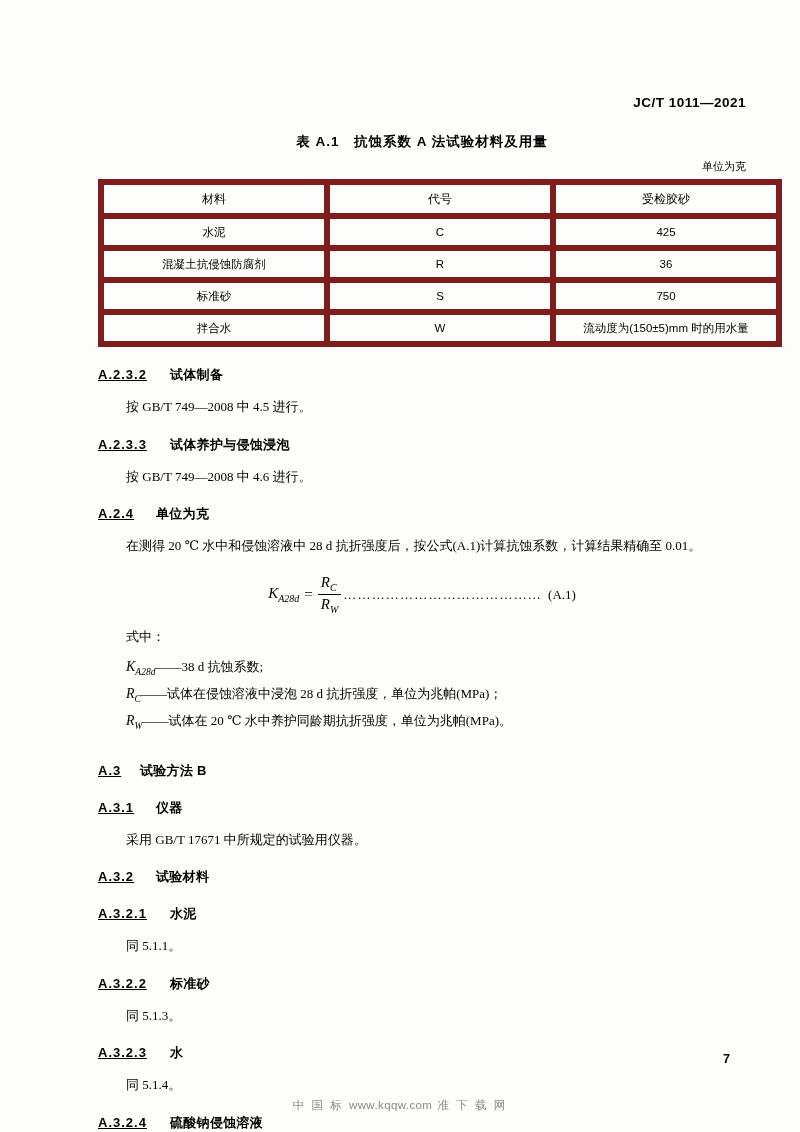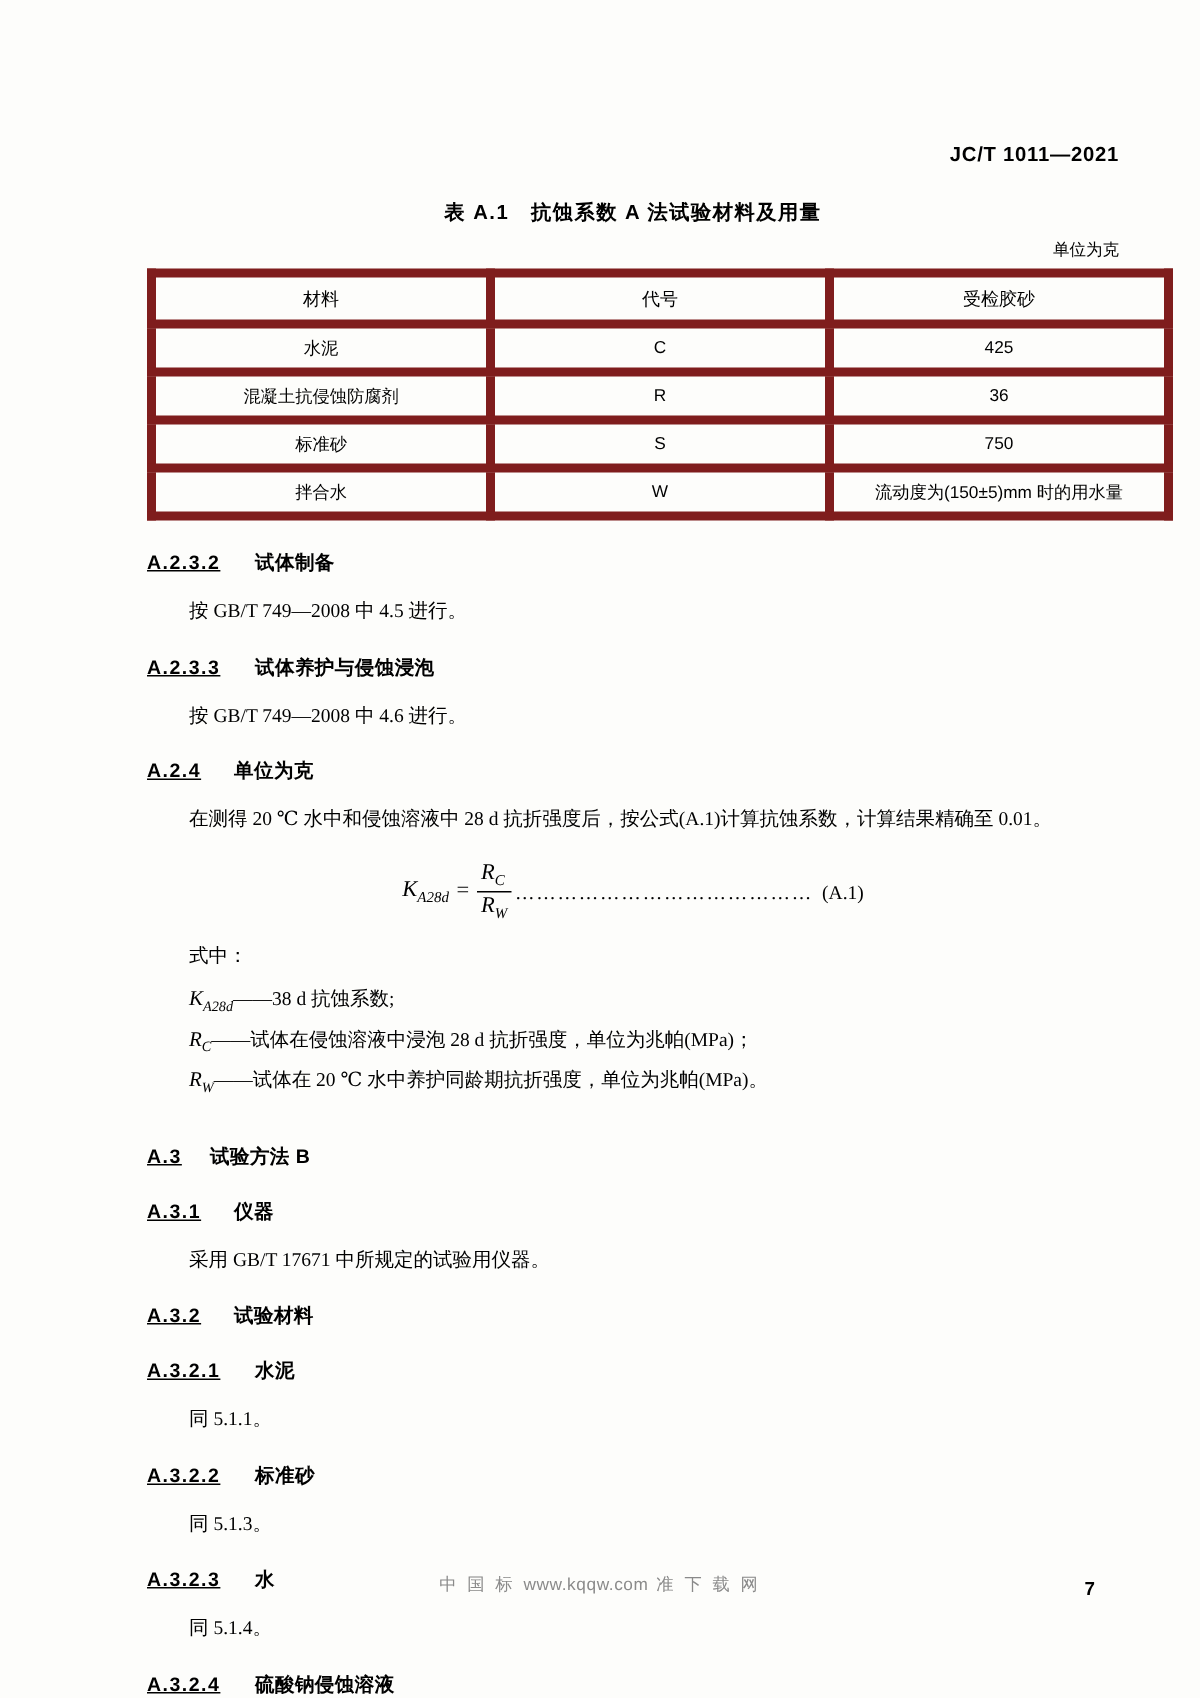--- a/index.html
+++ b/index.html
@@ -181,21 +181,21 @@
     position: absolute;
     right: 70px;
     top: 1052px;
     font-family: "Liberation Sans", sans-serif;
     font-size: 12.5px;
     font-weight: bold;
   }
   .footer {
     position: absolute;
     left: 0;
-    top: 1049px;
+    top: 1098px;
     width: 800px;
     text-align: center;
     font-size: 11.5px;
     color: #8a8a8a;
     font-family: "Liberation Sans", sans-serif;
     letter-spacing: 2px;
   }
   .footer .url {
     letter-spacing: 0.4px;
   }

